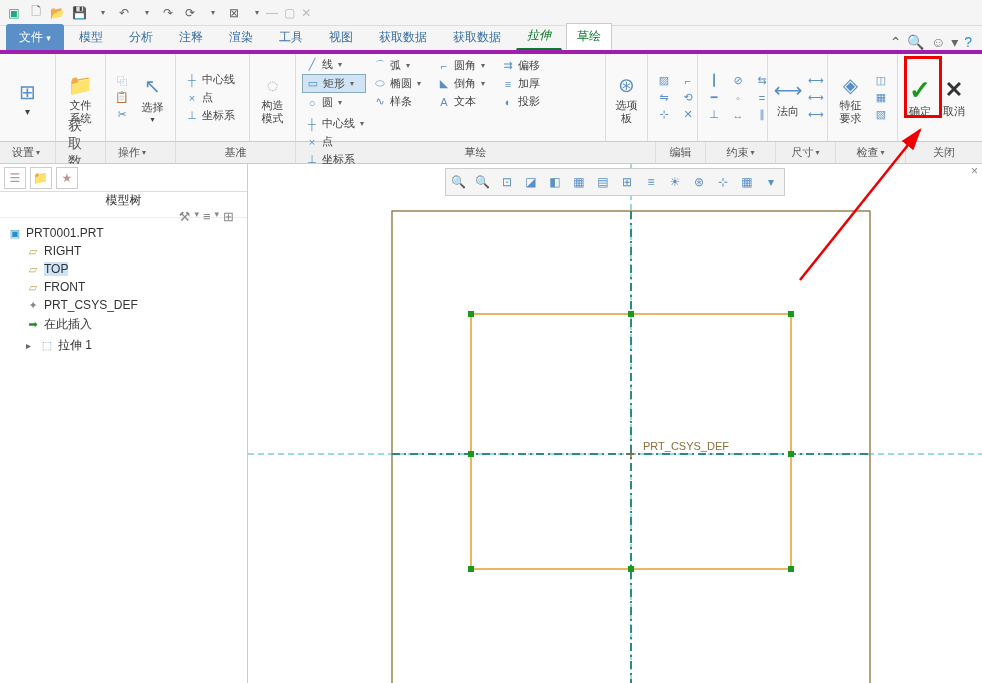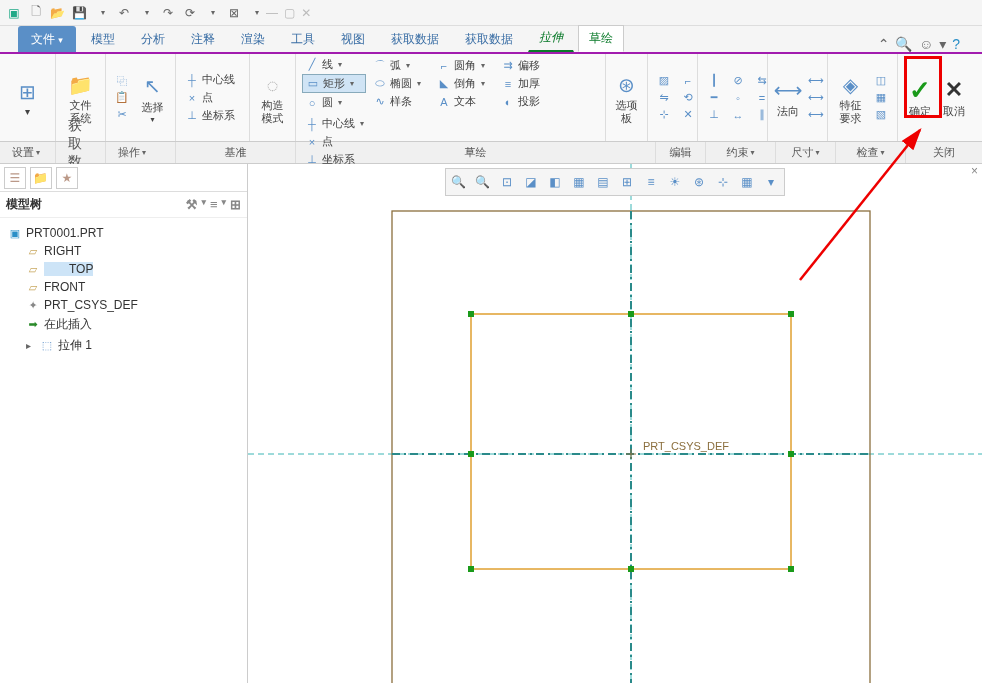--- a/index.html
+++ b/index.html
@@ -6,21 +6,21 @@
 body { background: #fff; font-size: 12px; color: #333; overflow: hidden; width: 982px; height: 683px; position: relative; }
 
 
 .titlebar { height: 26px; background: #f5f5f5; display: flex; align-items: center; padding: 0 4px; border-bottom: 1px solid #ddd; }
 .titlebar .quick-icons { display: flex; gap: 2px; align-items: center; }
 .titlebar .quick-icon { width: 20px; height: 20px; display: flex; align-items: center; justify-content: center; cursor: pointer; color: #666; font-size: 12px; }
 .titlebar .title-text { flex: 1; text-align: center; color: #3a6ea5; font-size: 13px; }
 .titlebar .win-controls { display: flex; gap: 6px; color: #bbb; }
 
 
-.ribbon-tabs { height: 28px; background: #f5f5f5; display: flex; align-items: flex-end; padding: 0 16px; border-bottom: 2px solid #a21caf; }
+.ribbon-tabs { height: 28px; background: #f5f5f5; display: flex; align-items: flex-end; padding: 0 4px; border-bottom: 4px solid #a21caf; }
 .ribbon-tab { padding: 4px 10px; margin: 0 2px; cursor: pointer; color: #3a6ea5; border: 1px solid transparent; border-bottom: none; }
 .ribbon-tab.file { background: #5a8fc7; color: #fff; border-radius: 3px 3px 0 0; padding: 4px 12px; }
 .ribbon-tab.active-ext { color: #0a7a2a; font-style: italic; border-bottom: 2px solid #0a7a2a; }
 .ribbon-tab.active-sketch { background: #fff; border: 1px solid #ccc; border-bottom: 1px solid #fff; color: #0a7a2a; }
 .ribbon-right { margin-left: auto; display: flex; gap: 6px; align-items: center; color: #666; padding-right: 6px;}
 .ribbon-right span { cursor: pointer; font-size: 14px; }
 
 
 .ribbon-body { height: 88px; background: #f9f9f9; border-bottom: 1px solid #ccc; display: flex; }
 .ribbon-group { border-right: 1px solid #ddd; padding: 2px 6px; display: flex; flex-direction: column; }
@@ -42,27 +42,27 @@
 
 .red-arrow { position: absolute; top: 120px; left: 790px; width: 150px; height: 170px; pointer-events: none; z-index: 49; }
 
 
 .main-area { display: flex; height: calc(683px - 26px - 28px - 88px - 22px); position: relative; }
 
 
 .left-panel { width: 248px; border-right: 1px solid #ccc; background: #fff; display: flex; flex-direction: column; }
 .left-tabs { height: 28px; display: flex; align-items: center; padding: 2px 4px; gap: 4px; border-bottom: 1px solid #ddd; }
 .left-tabs .ltab { width: 22px; height: 22px; border: 1px solid #ccc; display: flex; align-items: center; justify-content: center; cursor: pointer; font-size: 12px; color: #b98; }
-.tree-header { height: 26px; display: flex; align-items: center; padding: 0 6px; font-size: 12px; font-weight: bold; color: #333; border-bottom: 1px solid #eee; }
+.tree-header { height: 26px; display: flex; align-items: center; padding: 0 13px; font-size: 12px; font-weight: normal; color: #333; border-bottom: 1px solid #eee; flex-direction: column; }
 .tree-header .tools { margin-left: auto; display: flex; gap: 4px; color: #888; }
 .tree-header .tools span { cursor: pointer; font-size: 13px; }
 .tree { padding: 6px 4px; }
 .tree-item { display: flex; align-items: center; gap: 4px; padding: 2px 4px; cursor: pointer; font-size: 12px; color: #333; }
 .tree-item.child { padding-left: 22px; }
-.tree-item.selected span.lbl { background: #cde4f7; padding-left: 25px; }
+.tree-item.selected span.lbl { background: #cde4f7; }
 .tree-item .ticon { width: 14px; height: 14px; display: inline-flex; align-items: center; justify-content: center; font-size: 11px; }
 .pl-icon { color: #c9a961; }
 .csys-icon { color: #888; }
 .ins-icon { color: #2a8a2a; }
 .ext-icon { color: #5a8fc7; }
 
 
 .canvas { flex: 1; position: relative; background: #fff; overflow: hidden; }
 .view-toolbar { position: absolute; top: 4px; left: 50%; transform: translateX(-50%); display: flex; gap: 2px; background: #f5f5f5; border: 1px solid #ccc; padding: 2px; z-index: 10; }
 .view-toolbar .vt-btn { width: 22px; height: 22px; display: flex; align-items: center; justify-content: center; cursor: pointer; color: #5a8fc7; font-size: 12px; border: 1px solid transparent; }

